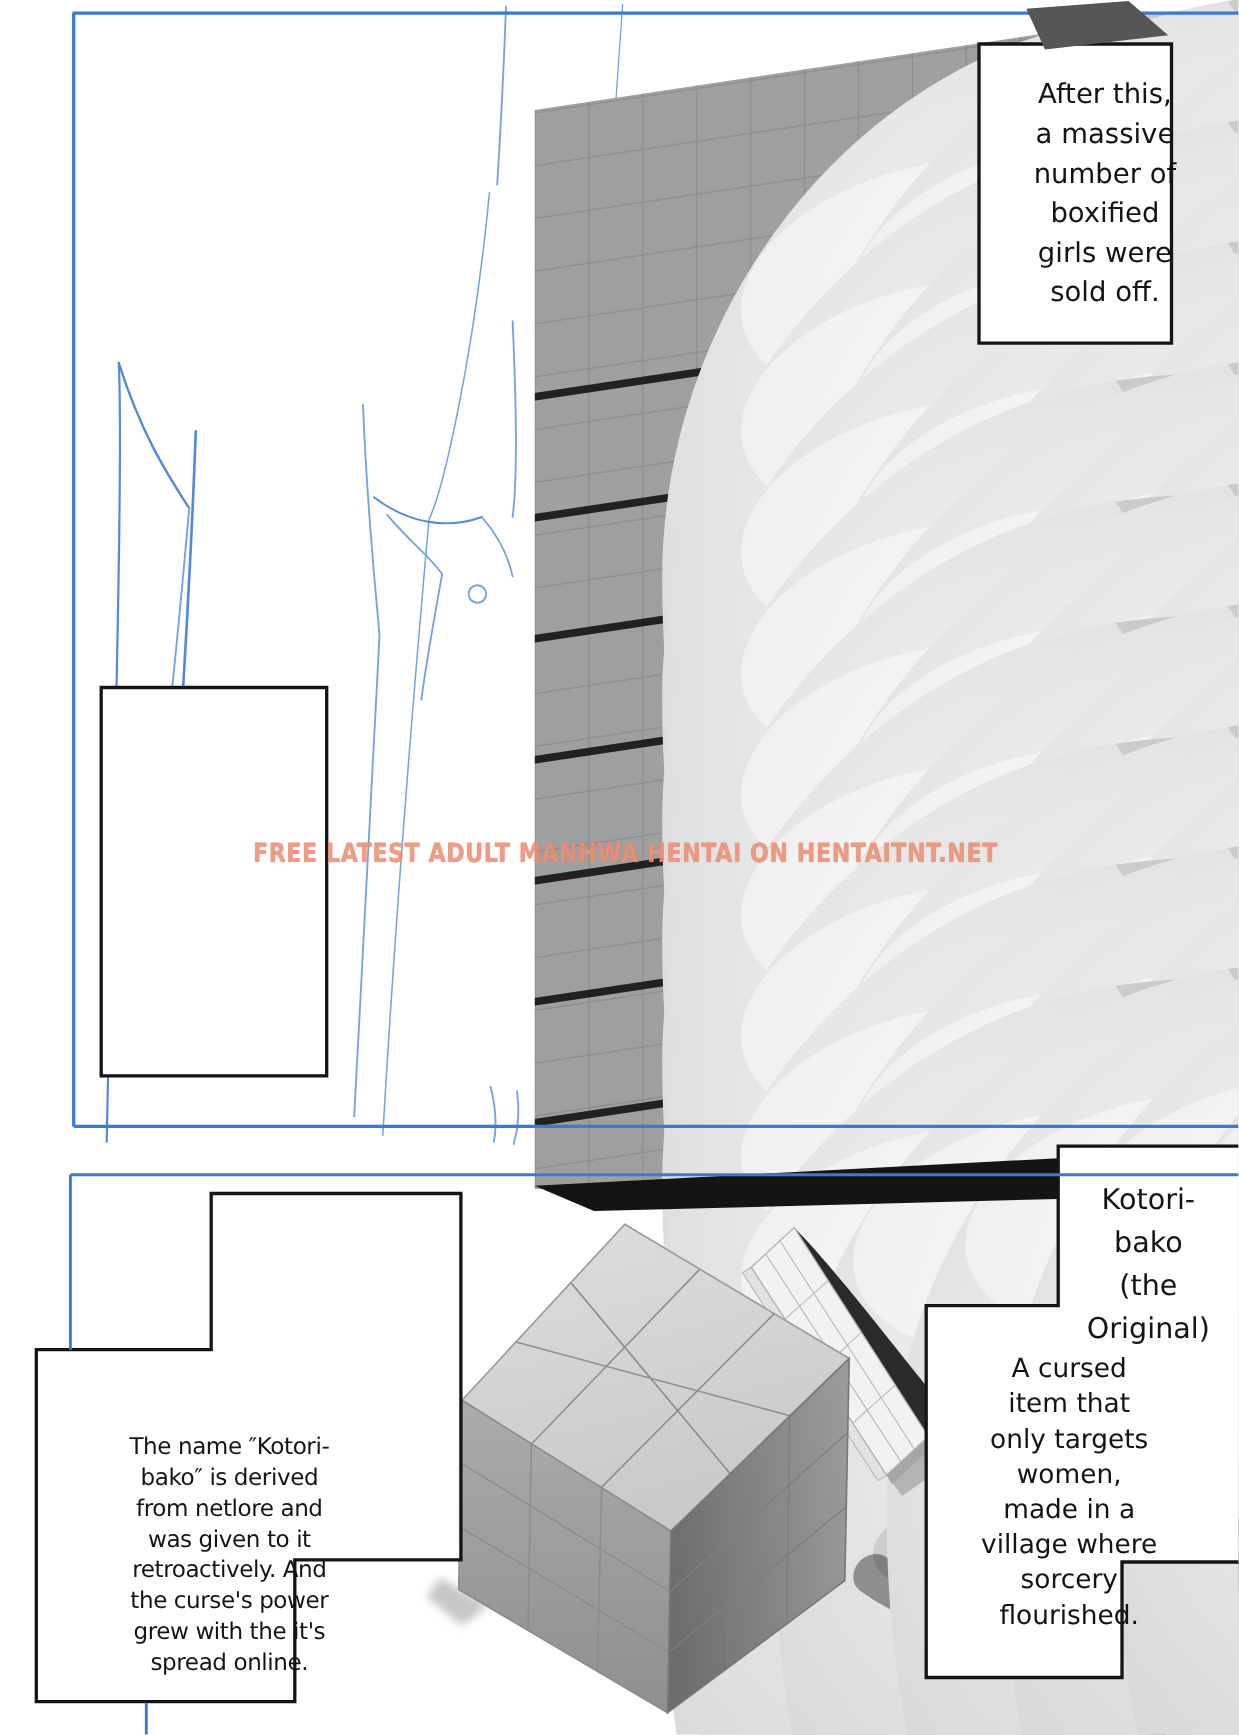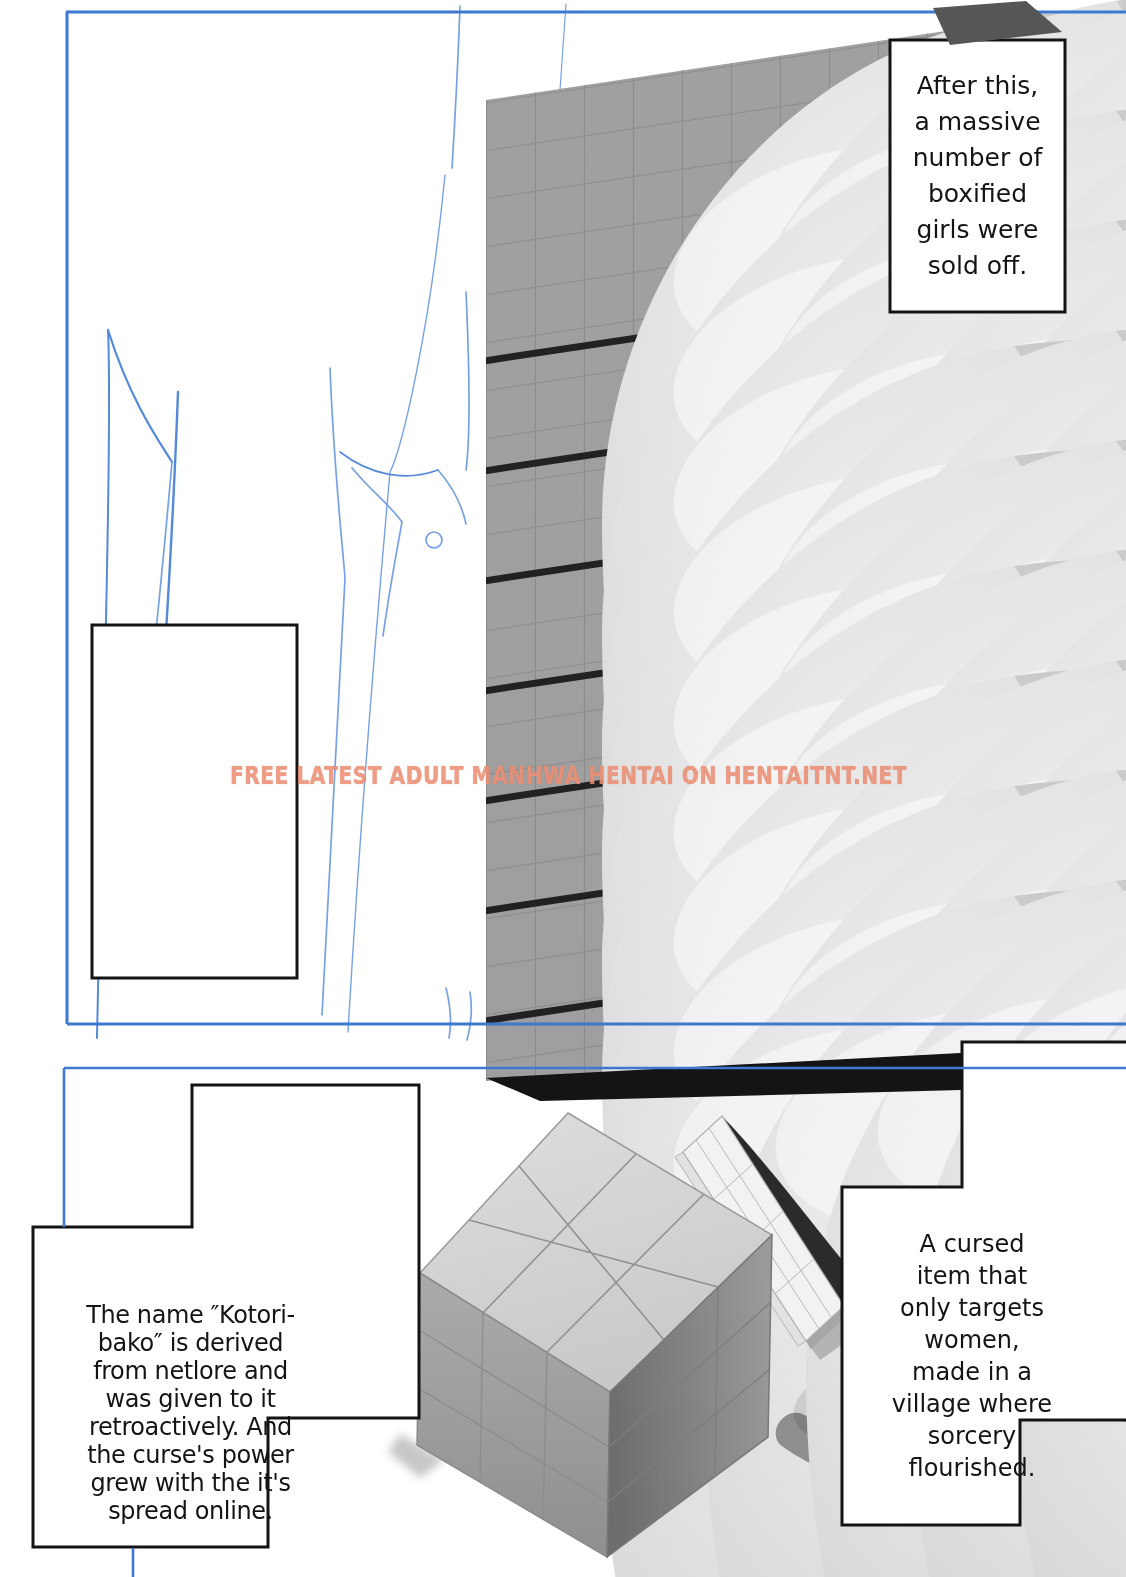--- a/index.html
+++ b/index.html
@@ -1,24 +1,24 @@
 <!DOCTYPE html>
 <html><head>
 <meta charset="utf-8">
 <style>
   html,body{margin:0;padding:0;background:#ffffff;}
   .page{position:relative;width:1126px;height:1577px;background:#fff;overflow:hidden;
         font-family:"DejaVu Sans",sans-serif;}
   .art{position:absolute;left:0;top:0;}
   .sb{position:absolute;display:flex;align-items:center;justify-content:center;
       text-align:center;white-space:pre-line;color:#141414;z-index:3;}
-  .sb-after  {left:893px;top:43px;width:169px;height:266px;font-size:25px;line-height:36px;}
+  .sb-after  {left:893px;top:43px;width:169px;height:266px;font-size:25px;line-height:36px;padding-left:27px;}
   .sb-spirit {left:95px;top:628px;width:199px;height:347px;font-size:24px;line-height:33px;}
   .sb-created{left:195px;top:1092px;width:221px;height:248px;font-size:18px;line-height:24px;letter-spacing:-0.4px;}
-  .sb-name   {left:32px;top:1282px;width:229px;height:262px;font-size:24px;line-height:28px;letter-spacing:-0.4px;padding-left:44px;}
+  .sb-name   {left:50px;top:1282px;width:229px;height:262px;font-size:21px;line-height:28px;letter-spacing:-0.4px;padding-left:44px;}
   .sb-kotori {left:965px;top:1052px;width:158px;height:196px;font-size:26px;line-height:39px;}
   .sb-cursed {left:833px;top:1205px;width:278px;height:302px;font-size:24px;line-height:32px;}
   .watermark{position:absolute;left:230px;top:762px;z-index:5;white-space:nowrap;
       font-weight:bold;font-size:24px;letter-spacing:0.6px;color:#ec8f74;opacity:0.88;
       text-shadow:0 0 1px #d96a4e;transform:scaleX(0.84);transform-origin:left top;}
 </style>
 </head>
 <body>
 
 <div class="page">
@@ -250,20 +250,24 @@
 girls were
 sold off.</div>
   <div class="sb sb-name">The name ″Kotori-
 bako″ is derived
 from netlore and
 was given to it
 retroactively. And
 the curse's power
 grew with the it's
 spread online.</div>
+  <div class="sb sb-kotori">Kotori-
+bako
+(the
+Original)</div>
   <div class="sb sb-cursed">A cursed
 item that
 only targets
 women,
 made in a
 village where
 sorcery
 flourished.</div>
 
   <div class="watermark">FREE LATEST ADULT MANHWA HENTAI ON HENTAITNT.NET</div>

